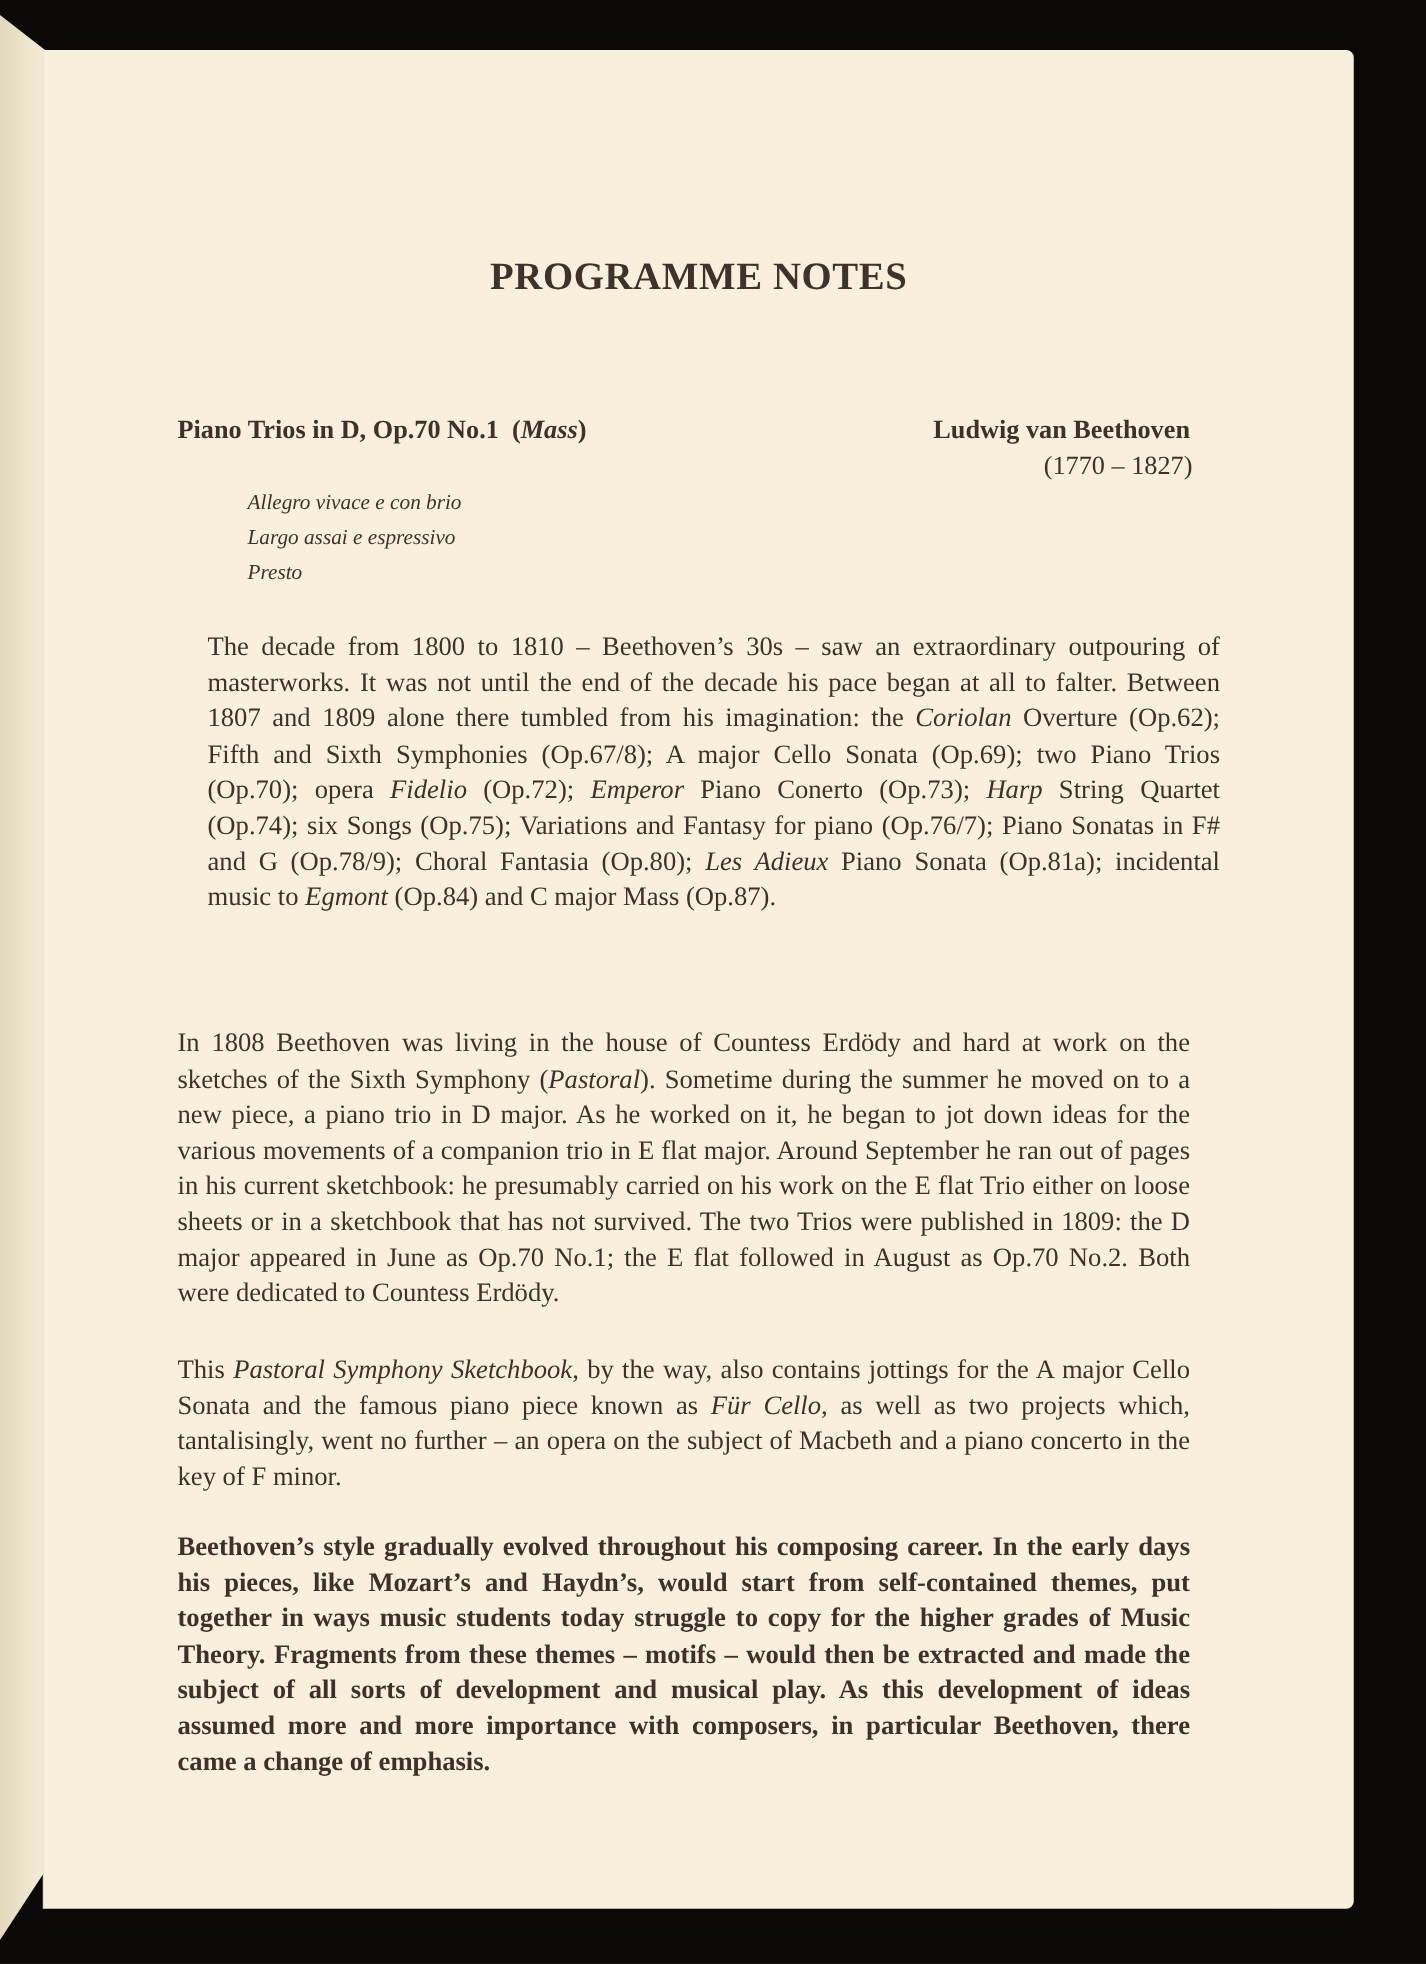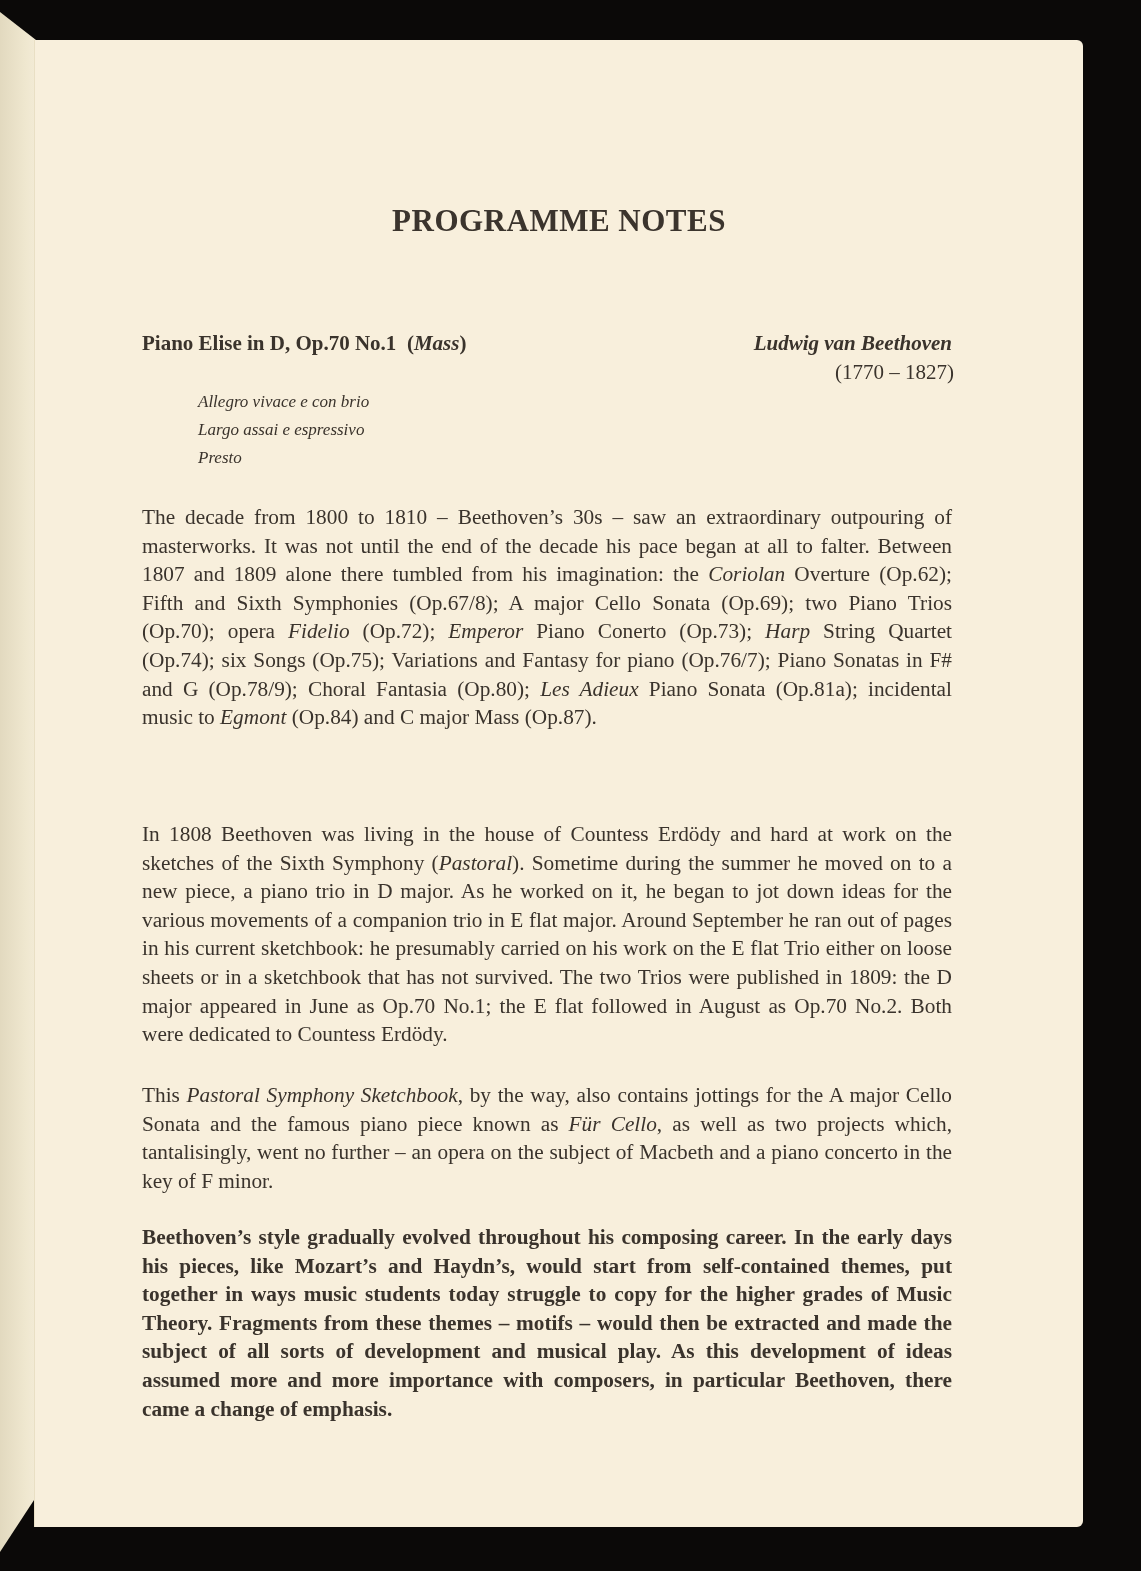--- a/index.html
+++ b/index.html
@@ -58,21 +58,20 @@
       font-weight: bold;
       color: #3a332c;
     }
     .work-title { position: absolute; left: 0; top: 0; white-space: nowrap; }
     .work-title i { font-weight: bold; }
     .composer {
       position: absolute;
       right: -4px;
       top: 0;
       white-space: nowrap;
-      font-style: italic;
     }
     .dates {
       position: absolute;
       right: 129px;
       top: 320px;
       font-size: 21px;
       color: #3a332c;
       white-space: nowrap;
     }
     .movements {
@@ -87,37 +86,37 @@
     .body-text {
       position: absolute;
       left: 107px;
       width: 810px;
       font-size: 21.3px;
       line-height: 28.6px;
       text-align: justify;
       color: #3a332c;
     }
     .body-text p { margin: 0; }
-    .p1 { top: 463px; }
+    .p1 { top: 463px; margin-left: 24px; }
     .p2 { top: 780px; }
     .p3 { top: 1041px; }
     .p4 { top: 1183px; font-weight: bold; }
   </style>
 </head>
 <body>
 
 <div class="scan">
   <div class="spine"></div>
   <div class="page">
 
     <div class="title">PROGRAMME NOTES</div>
 
     <div class="work-row">
       <div class="work-title">
-        <span>Piano Elise in D, Op.70 No.1</span>&nbsp;&nbsp;<span>(</span><i>Mass</i><span>)</span>
+        <span>Piano Trios in D, Op.70 No.1</span>&nbsp;&nbsp;<span>(</span><i>Mass</i><span>)</span>
       </div>
       <div class="composer">Ludwig van Beethoven</div>
     </div>
     <div class="dates">(1770 – 1827)</div>
 
     <div class="movements">
       <div>Allegro vivace e con brio</div>
       <div>Largo assai e espressivo</div>
       <div>Presto</div>
     </div>

